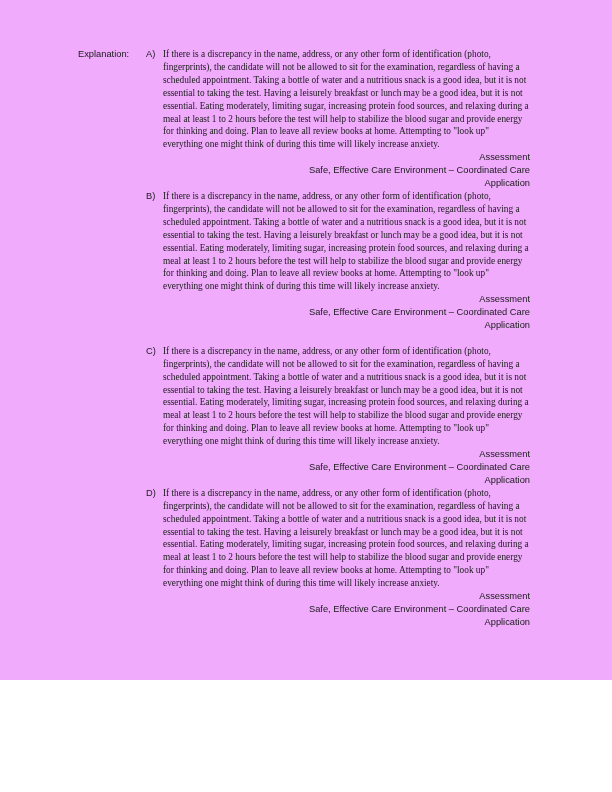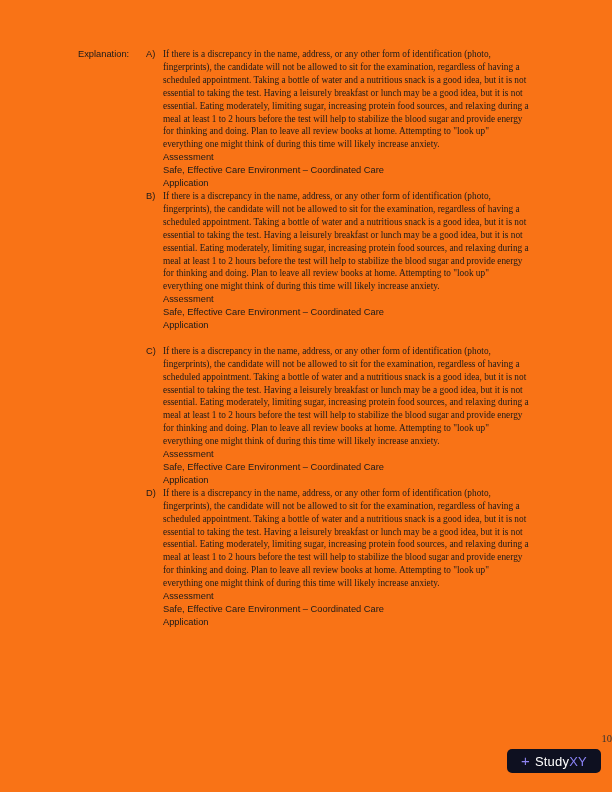--- a/index.html
+++ b/index.html
@@ -3,22 +3,22 @@
 <meta charset="utf-8">
 <style>
   html, body {
     margin: 0;
     padding: 0;
     background: #ffffff;
   }
   .page {
     position: relative;
     width: 612px;
-    height: 792px;
-    background: #f97316;
+    height: 680px;
+    background: #f0abfc;
     font-family: "Liberation Sans", sans-serif;
     color: #1a1a1a;
     overflow: hidden;
   }
   .explanation-label {
     position: absolute;
     left: 78px;
     top: 48px;
     font-size: 9.3px;
     line-height: 12.9px;
@@ -44,21 +44,21 @@
   .option-marker {
     position: absolute;
     left: 0;
     top: 0;
   }
   .option-paragraph {
     text-align: left;
     font-family: Liberation Serif, serif;
   }
   .option-label {
-    text-align: left;
+    text-align: right;
   }
   .page-number {
     position: absolute;
     left: 0;
     top: 733px;
     width: 612px;
     text-align: right;
     font-family: "Liberation Serif", serif;
     font-size: 10.5px;
     color: #333333;

